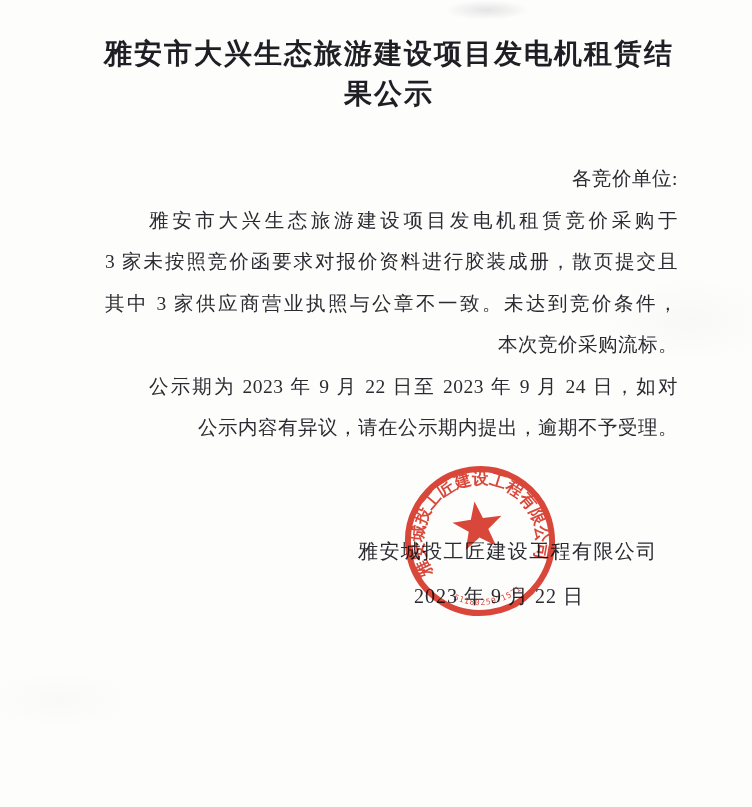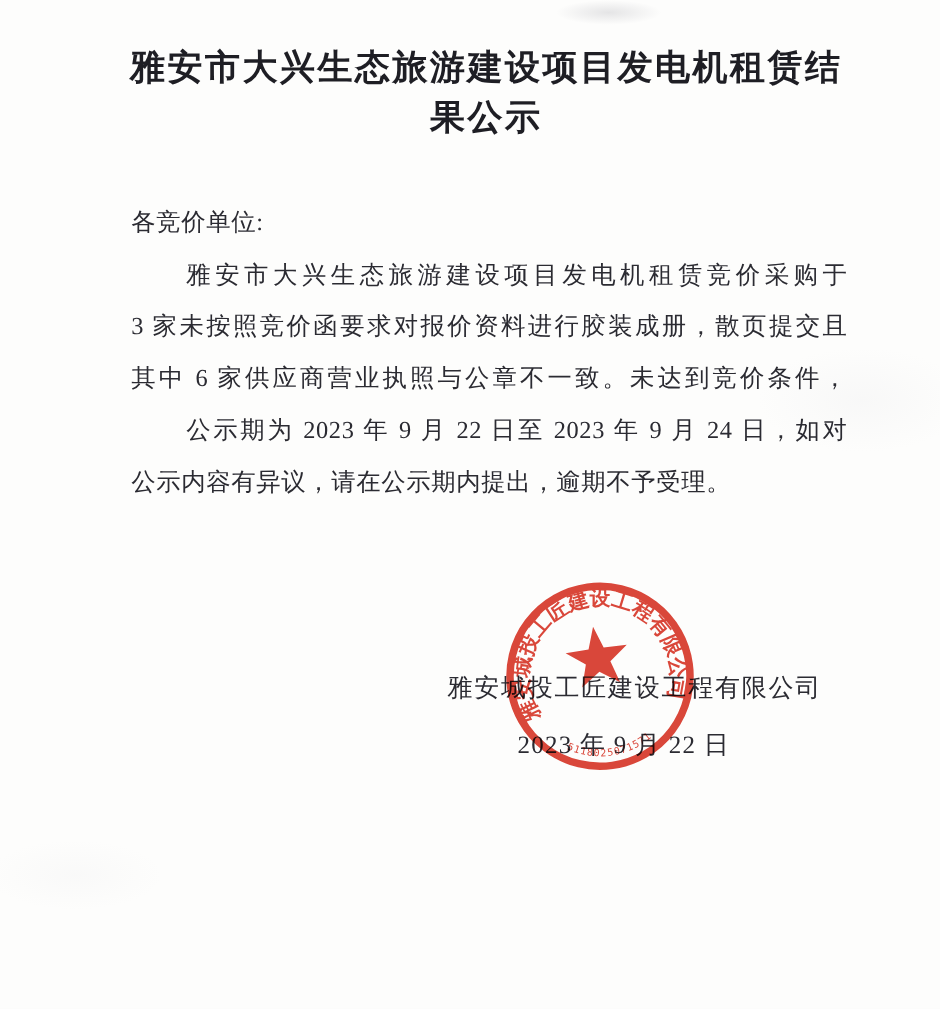--- a/index.html
+++ b/index.html
@@ -42,20 +42,21 @@
     font-family: "Liberation Serif", "DejaVu Serif", serif;
     font-size: 19.5px;
     letter-spacing: 0.5px;
     color: #2b2b32;
   }
   .line {
     display: block;
     height: 41.5px;
     line-height: 41.5px;
     white-space: nowrap;
+    text-align: right;
   }
   .line.fill {
     text-align: justify;
     text-align-last: justify;
     font-family: Liberation Serif, serif;
   }
   .line.indent {
     text-indent: 44px;
   }
   .signature-company {
@@ -110,21 +111,22 @@
 
   <div class="title">
     <div>雅安市大兴生态旅游建设项目发电机租赁结</div>
     <div>果公示</div>
   </div>
 
   <div class="doc-body">
     <div class="line">各竞价单位:</div>
     <div class="line fill indent">雅安市大兴生态旅游建设项目发电机租赁竞价采购于</div>
     <div class="line fill">3 家未按照竞价函要求对报价资料进行胶装成册，散页提交且</div>
-    <div class="line fill">其中 6 家供应商营业执照与公章不一致。未达到竞价条件，</div>
+    <div class="line fill">其中 3 家供应商营业执照与公章不一致。未达到竞价条件，</div>
+    <div class="line">本次竞价采购流标。</div>
     <div class="line fill indent">公示期为 2023 年 9 月 22 日至 2023 年 9 月 24 日，如对</div>
     <div class="line">公示内容有异议，请在公示期内提出，逾期不予受理。</div>
   </div>
 
   <div class="signature-company">雅安城投工匠建设工程有限公司</div>
   <div class="signature-date">2023 年 9 月 22 日</div>
 
   <div class="seal">
     <svg width="160" height="160" viewBox="0 0 160 160" xmlns="http://www.w3.org/2000/svg">
       <defs>

